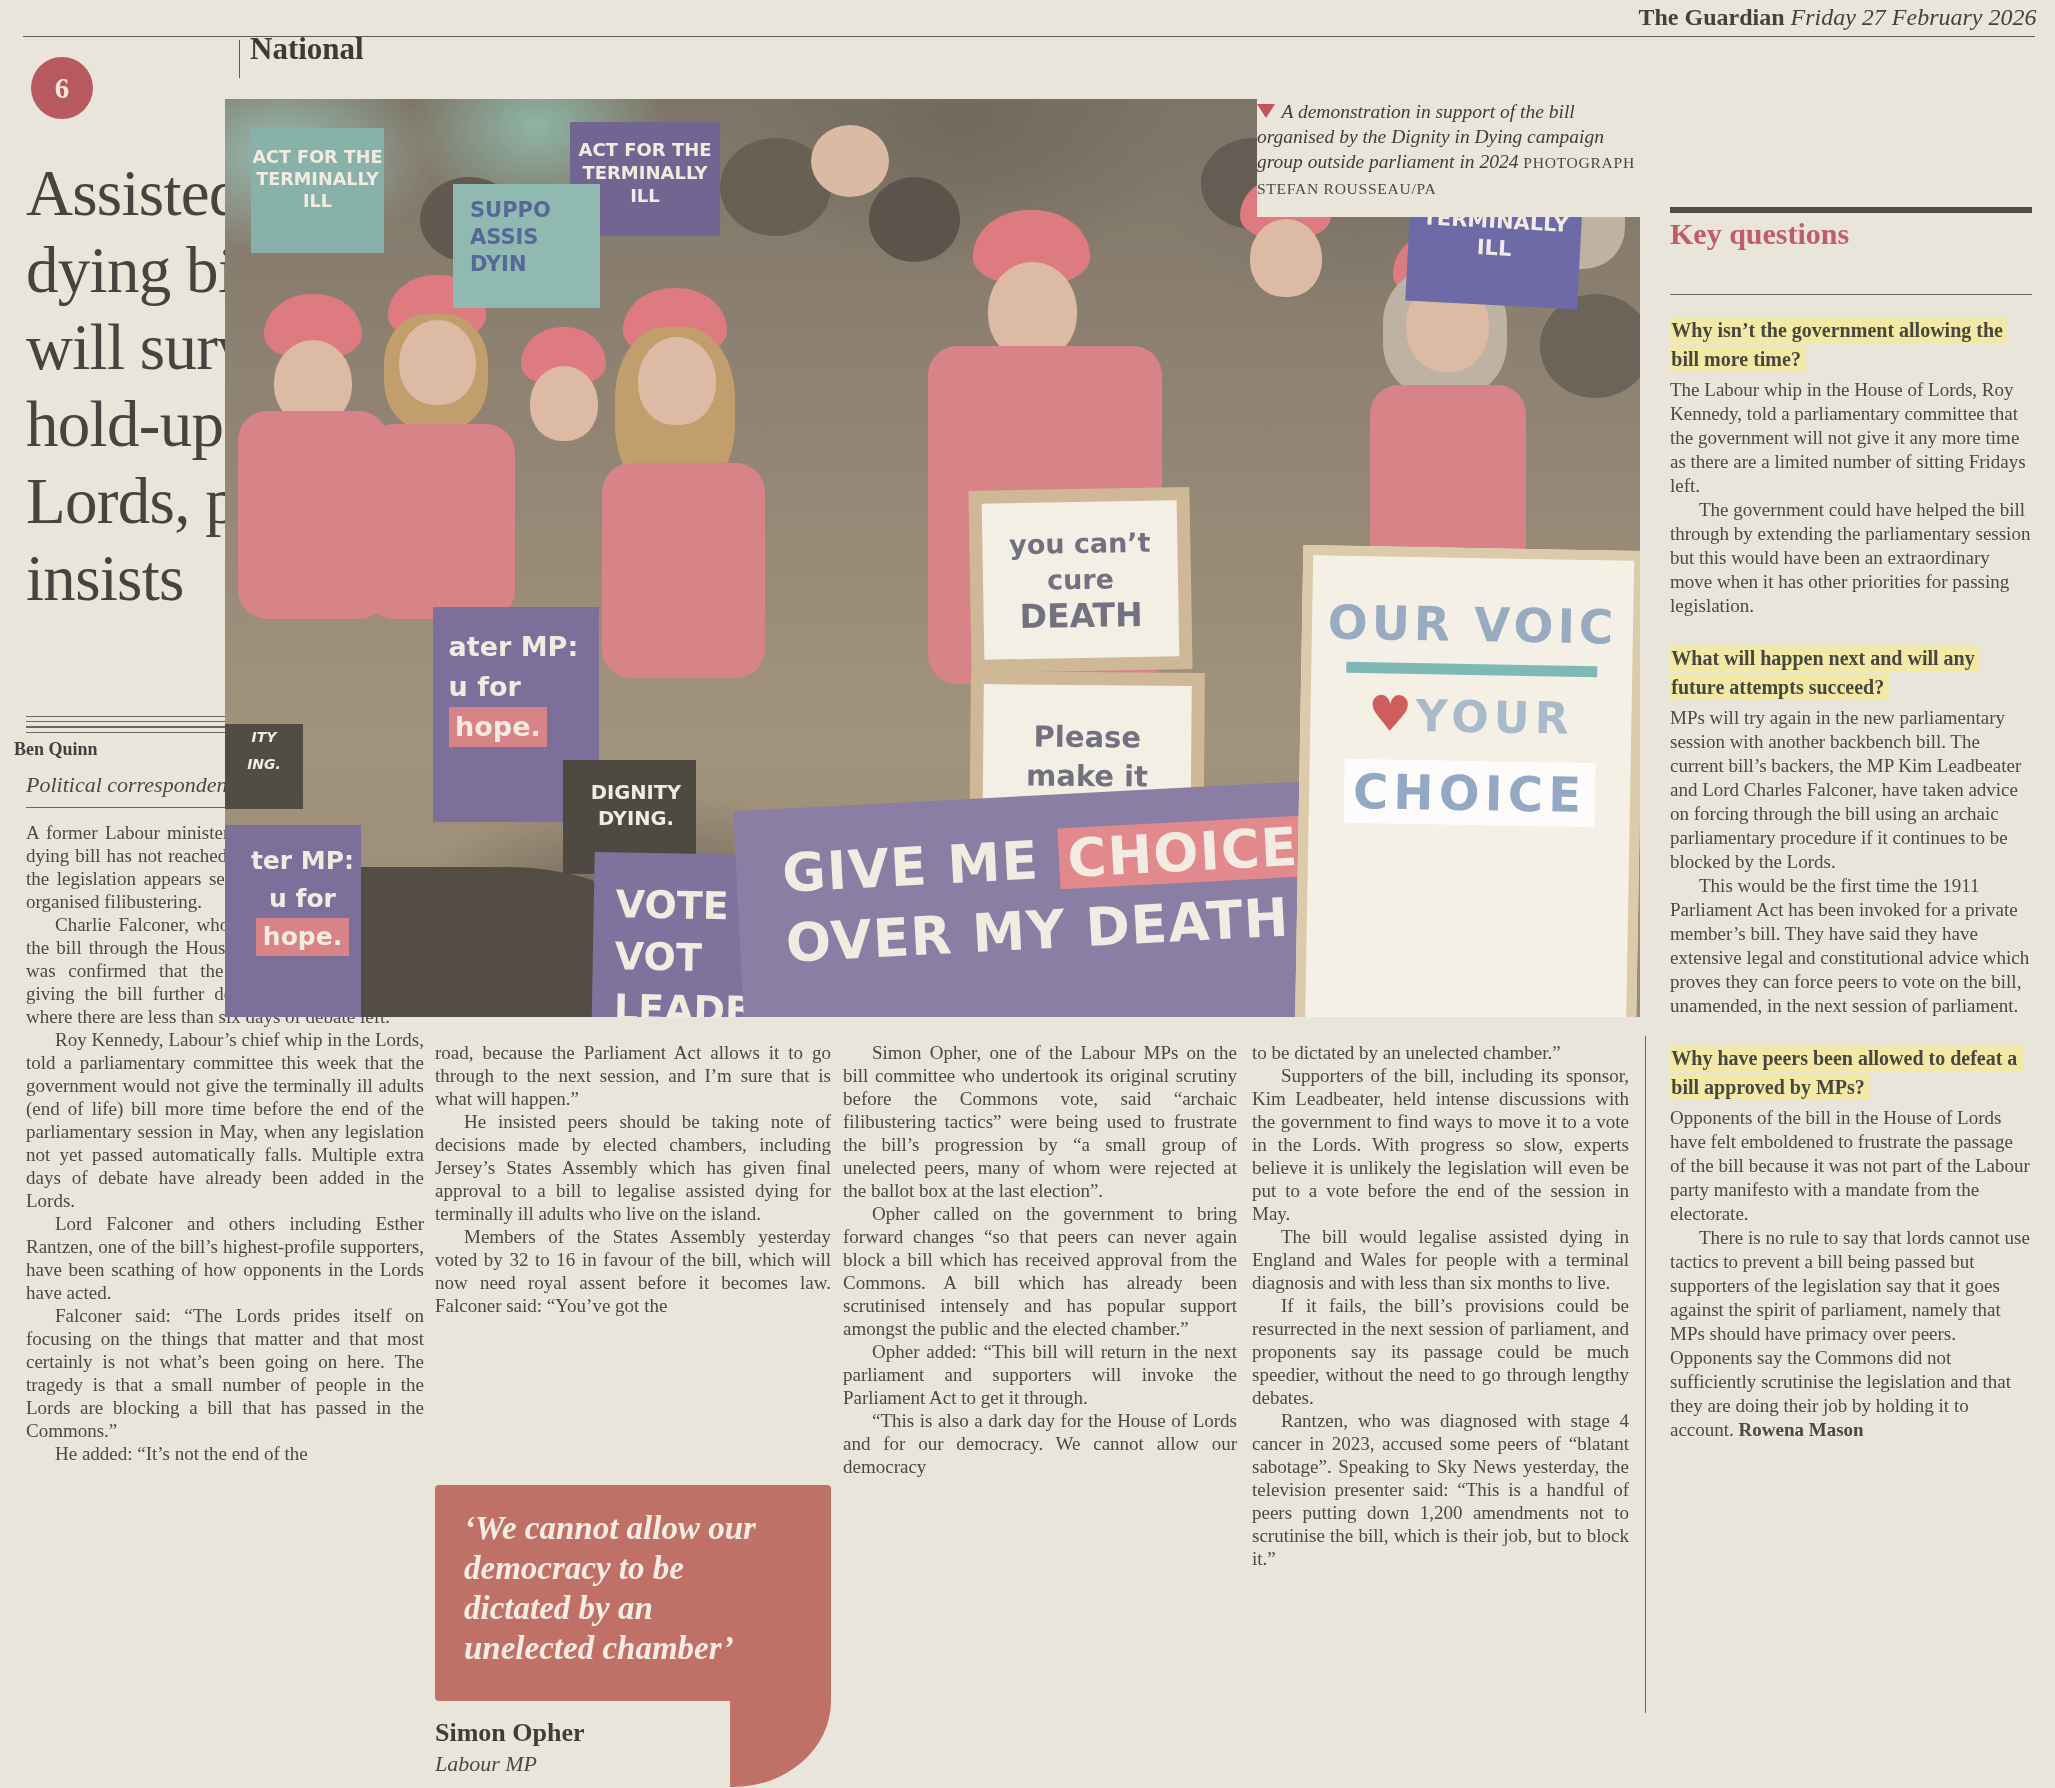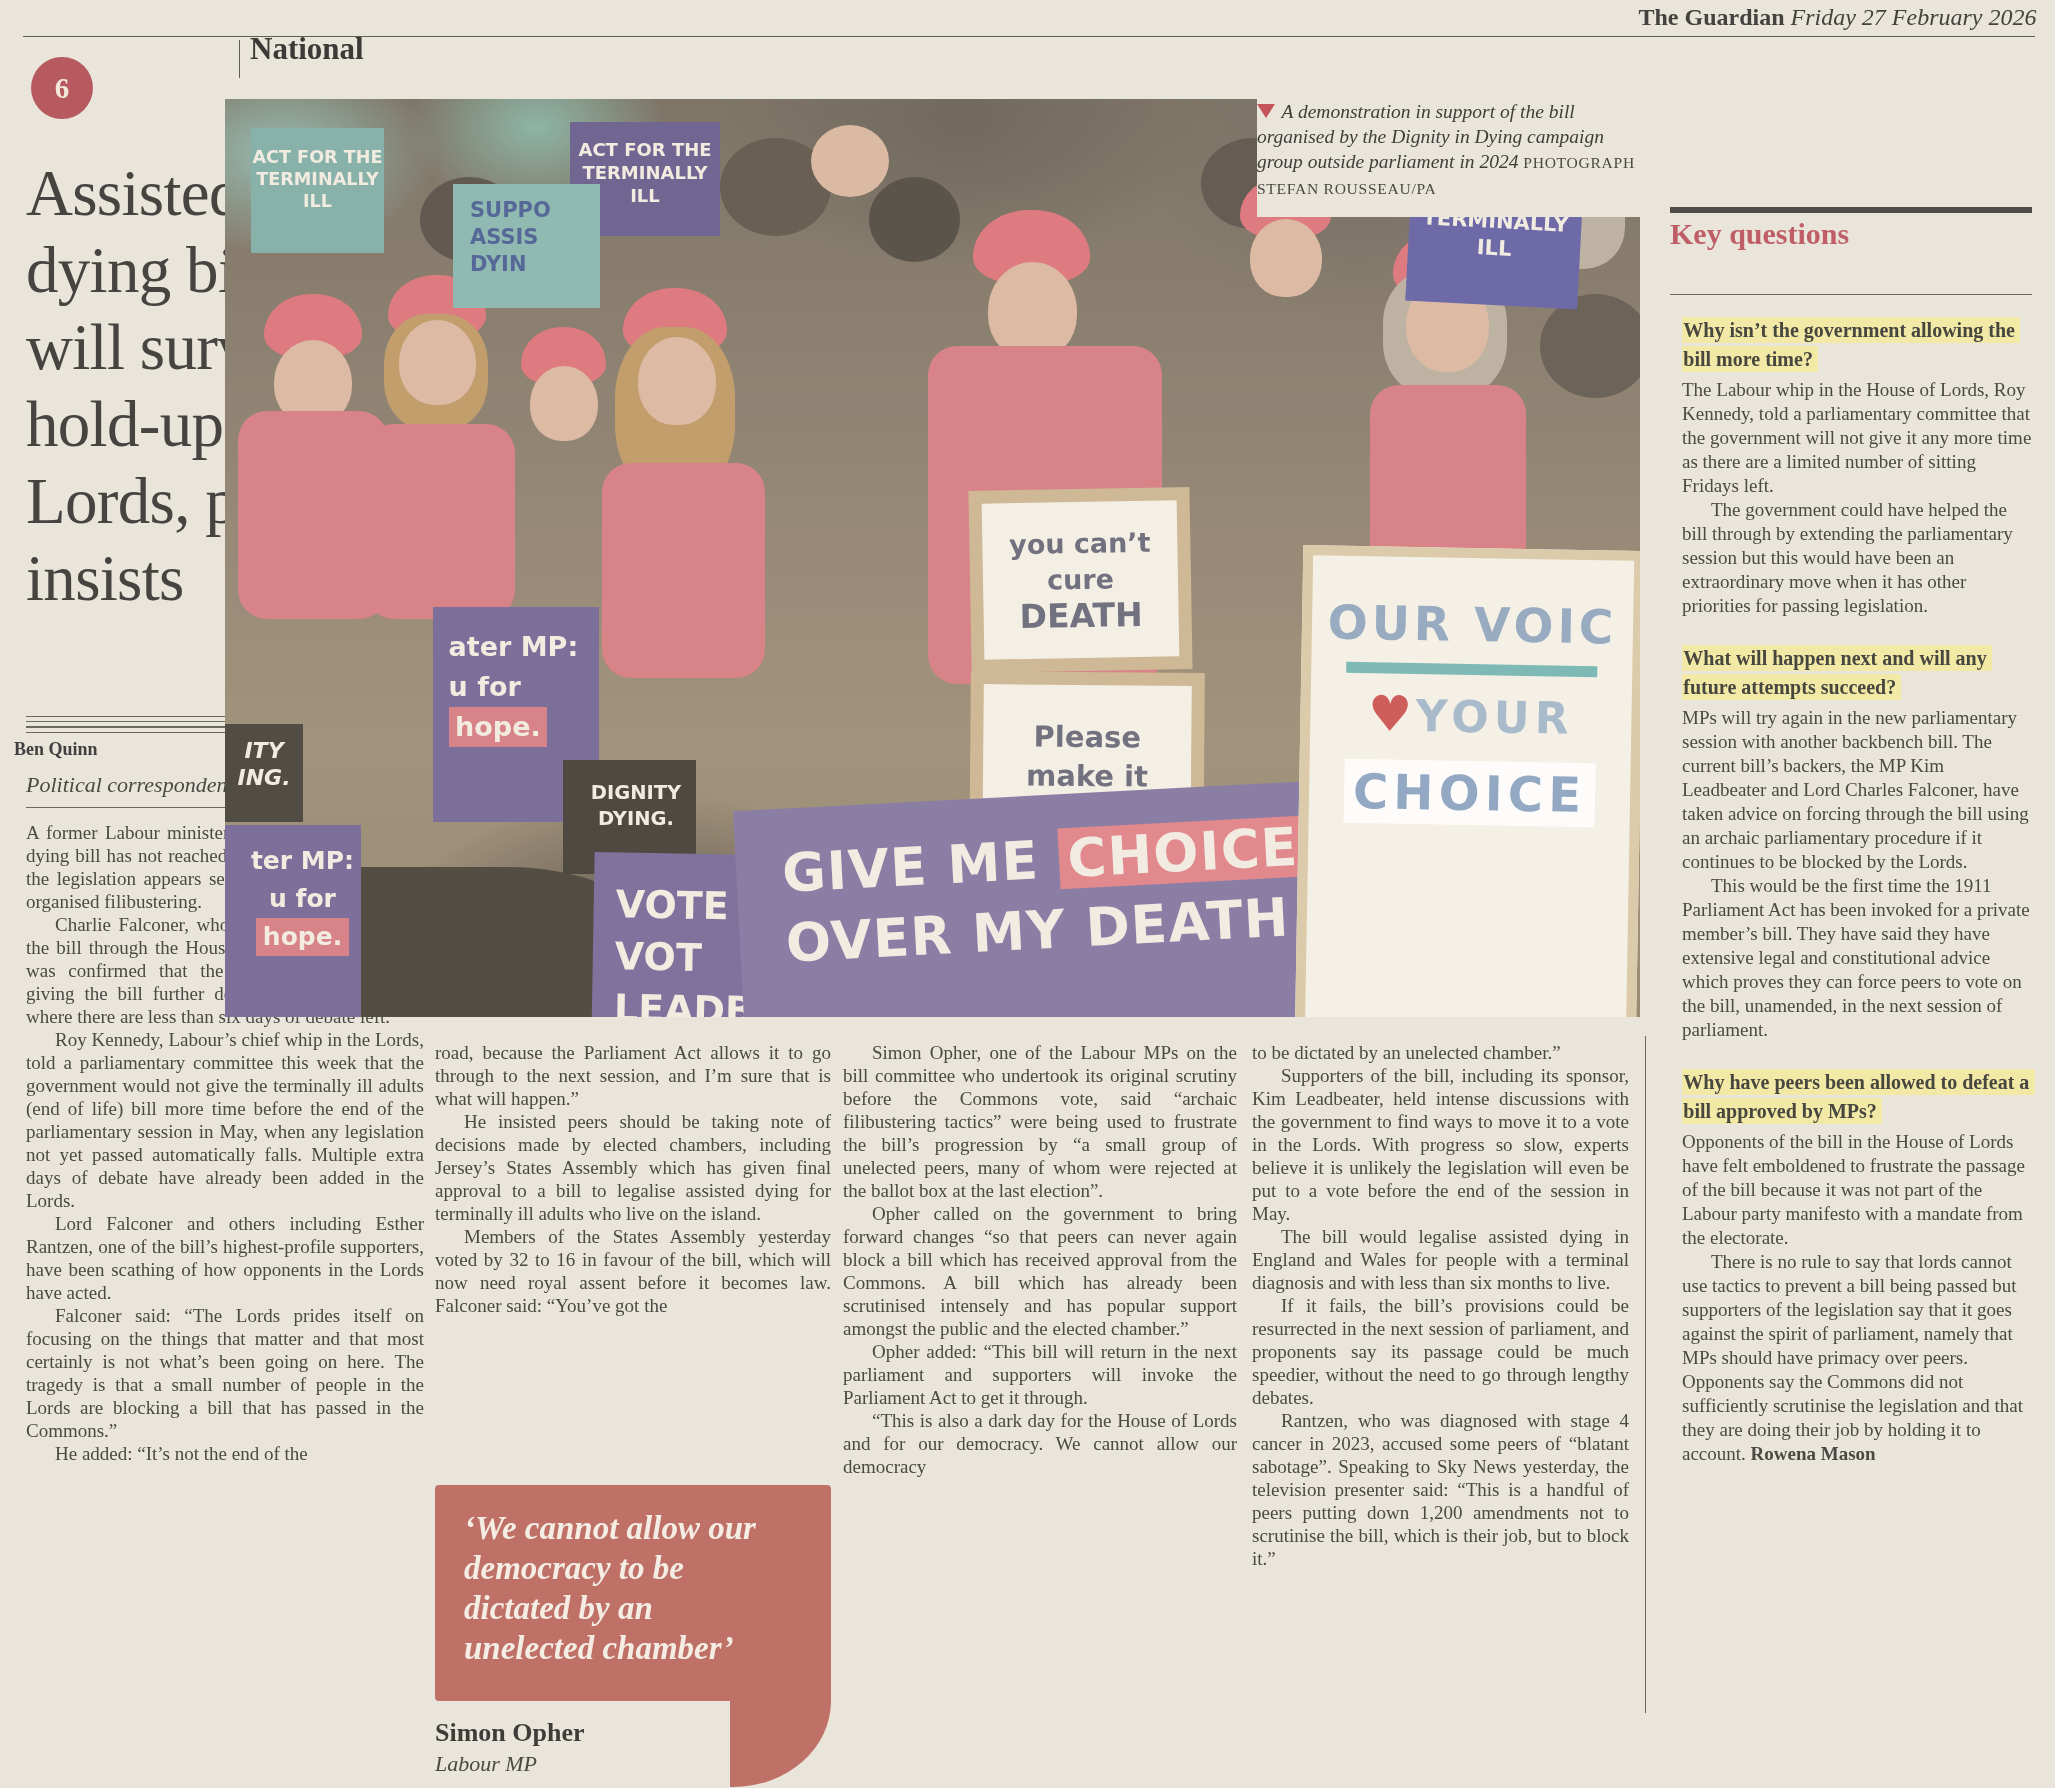--- a/index.html
+++ b/index.html
@@ -77,21 +77,21 @@
   .cap-tri{display:inline-block;width:0;height:0;border-left:9px solid transparent;border-right:9px solid transparent;
         border-top:14.3px solid #c4545a;margin-right:6.5px;}
   .cap-text{font-style:italic;}
   .cap-credit{font-size:15.6px;letter-spacing:0.7px;color:#4a4843;}
 
   
   .sb-bar{top:207px;left:1670px;width:362px;height:5.9px;background:#504d48;}
   .sb-title{top:217px;left:1670px;font-size:30px;font-weight:bold;color:#c05e68;}
   .sb-rule{top:294px;left:1670px;width:362px;height:1.3px;background:#6b6862;}
   .sidebar{top:316px;left:1670px;width:362px;font-size:19px;line-height:24px;text-align:left;}
-  .sidebar .qa{margin:0 0 26px 12px;}
+  .sidebar .qa{margin:0 0 26px 0;}
   .sidebar .q{display:inline;background:#f1e9a5;box-decoration-break:clone;-webkit-box-decoration-break:clone;
         font-weight:bold;font-size:20px;line-height:29px;color:#47463f;padding:2px 5.2px 2px 1.3px;}
   .sidebar p{margin:3.9px 0 0 0;}
   .sidebar p.ind{text-indent:29px;margin-top:0;}
 </style>
 </head>
 <body>
 
 <div class="abs masthead">
   <span class="paper">The Guardian</span>
@@ -222,21 +222,21 @@
   </div>
   <div class="sign" style="left:0;top:726px;width:117px;height:189px;background:#6b5f92;font-size:25px;line-height:38px;padding-top:17px;text-align:center;padding-left:19px;">
     <span class="ln">ter MP:</span>
     <span class="ln">u for</span>
     <span class="ln" style="background:#d5747c;display:inline-block;padding:0 6.5px;">hope.</span>
   </div>
   <div class="sign" style="left:338px;top:661px;width:120px;height:94px;background:#37332c;font-size:19.5px;line-height:26px;padding-top:19.5px;text-align:center;padding-left:13px;">
     <span class="ln">DIGNITY</span>
     <span class="ln">DYING.</span>
   </div>
-  <div class="sign" style="left:0;top:625px;width:78px;height:85px;background:#3a352f;font-size:22px;line-height:27px;padding-top:13px;font-style:italic;">
+  <div class="sign" style="left:0;top:625px;width:78px;height:85px;background:#3a352f;font-size:14px;line-height:27px;font-style:italic;">
     <span class="ln">ITY</span>
     <span class="ln">ING.</span>
   </div>
 
   <div class="placard" style="left:745px;top:390px;width:195px;height:156px;z-index:5;transform:rotate(-1deg);">
     <div class="inner" style="font-size:27px;line-height:36px;">
       <span>you can’t</span>
       <span>cure</span>
       <span style="font-size:33px;">DEATH</span>
     </div>

